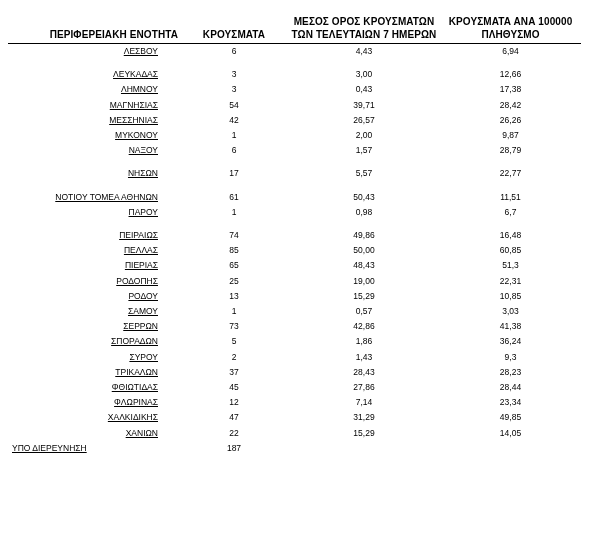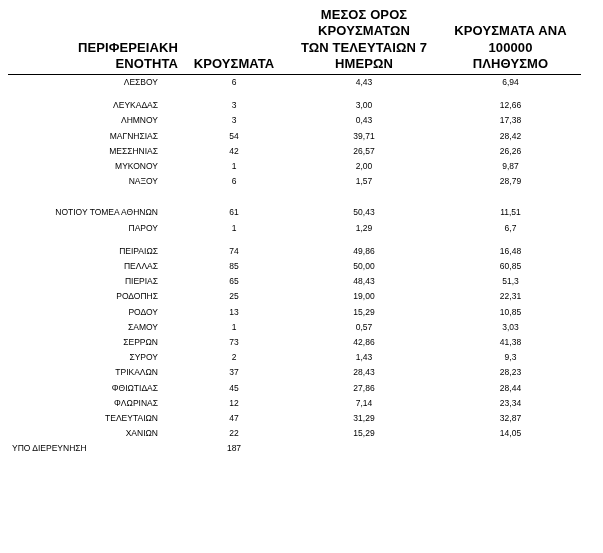--- a/index.html
+++ b/index.html
@@ -26,21 +26,21 @@
     margin-left: 8px;
     margin-top: 6px;
     table-layout: fixed;
   }
   table.data col.c0 { width: 172px; }
   table.data col.c1 { width: 108px; }
   table.data col.c2 { width: 152px; }
   table.data col.c3 { width: 141px; }
 
   thead th {
-    font-size: 13px;
+    font-size: 10px;
     font-weight: bold;
     padding: 1px 2px;
     vertical-align: bottom;
     line-height: 1.25;
     letter-spacing: 0.1px;
   }
   thead th.h0 { text-align: right; padding-left: 4px; }
   thead th.h1,
   thead th.h2,
   thead th.h3 { text-align: center; }
@@ -54,20 +54,21 @@
   tbody td {
     font-size: 8.5px;
     padding: 0px 2px;
     height: 15.2px;
     line-height: 15.2px;
     vertical-align: middle;
   }
   tbody td.name {
     text-align: right;
     padding-right: 22px;
+    text-decoration: underline;
   }
   tbody td.name.left {
     text-align: left;
     padding-left: 4px;
     padding-right: 2px;
     margin-top: 14px;
   }
   tbody td.num {
     text-align: center;
   }
@@ -146,33 +147,39 @@
         </tr>
         <tr>
           <td class="name">ΝΑΞΟΥ</td>
           <td class="num">6</td>
           <td class="num">1,57</td>
           <td class="num">28,79</td>
         </tr>
         <tr class="spacer">
           <td colspan="4"></td>
         </tr>
+        <tr>
+          <td class="name">ΝΗΣΩΝ</td>
+          <td class="num">17</td>
+          <td class="num">5,57</td>
+          <td class="num">22,77</td>
+        </tr>
         <tr class="spacer">
           <td colspan="4"></td>
         </tr>
         <tr>
           <td class="name">ΝΟΤΙΟΥ ΤΟΜΕΑ ΑΘΗΝΩΝ</td>
           <td class="num">61</td>
           <td class="num">50,43</td>
           <td class="num">11,51</td>
         </tr>
         <tr>
           <td class="name">ΠΑΡΟΥ</td>
           <td class="num">1</td>
-          <td class="num">1,29</td>
+          <td class="num">0,98</td>
           <td class="num">6,7</td>
         </tr>
         <tr class="spacer">
           <td colspan="4"></td>
         </tr>
         <tr>
           <td class="name">ΠΕΙΡΑΙΩΣ</td>
           <td class="num">74</td>
           <td class="num">49,86</td>
           <td class="num">16,48</td>
@@ -207,20 +214,26 @@
           <td class="num">0,57</td>
           <td class="num">3,03</td>
         </tr>
         <tr>
           <td class="name">ΣΕΡΡΩΝ</td>
           <td class="num">73</td>
           <td class="num">42,86</td>
           <td class="num">41,38</td>
         </tr>
         <tr>
+          <td class="name">ΣΠΟΡΑΔΩΝ</td>
+          <td class="num">5</td>
+          <td class="num">1,86</td>
+          <td class="num">36,24</td>
+        </tr>
+        <tr>
           <td class="name">ΣΥΡΟΥ</td>
           <td class="num">2</td>
           <td class="num">1,43</td>
           <td class="num">9,3</td>
         </tr>
         <tr>
           <td class="name">ΤΡΙΚΑΛΩΝ</td>
           <td class="num">37</td>
           <td class="num">28,43</td>
           <td class="num">28,23</td>
@@ -231,24 +244,24 @@
           <td class="num">27,86</td>
           <td class="num">28,44</td>
         </tr>
         <tr>
           <td class="name">ΦΛΩΡΙΝΑΣ</td>
           <td class="num">12</td>
           <td class="num">7,14</td>
           <td class="num">23,34</td>
         </tr>
         <tr>
-          <td class="name">ΤΕΛΕΥΤΑΙΩΝ</td>
+          <td class="name">ΧΑΛΚΙΔΙΚΗΣ</td>
           <td class="num">47</td>
           <td class="num">31,29</td>
-          <td class="num">32,87</td>
+          <td class="num">49,85</td>
         </tr>
         <tr>
           <td class="name">ΧΑΝΙΩΝ</td>
           <td class="num">22</td>
           <td class="num">15,29</td>
           <td class="num">14,05</td>
         </tr>
         <tr>
           <td class="name left">ΥΠΟ ΔΙΕΡΕΥΝΗΣΗ</td>
           <td class="num">187</td>

